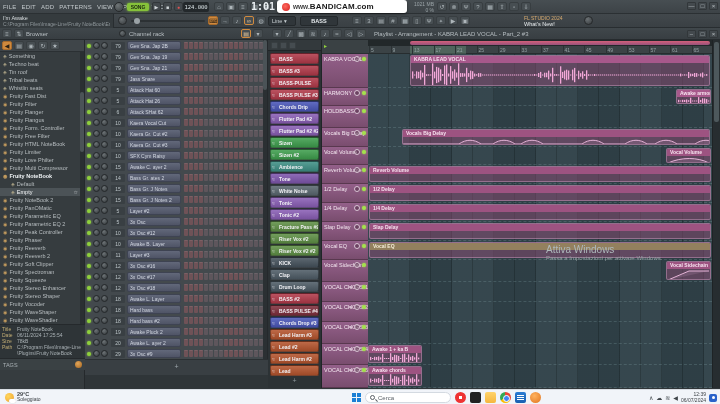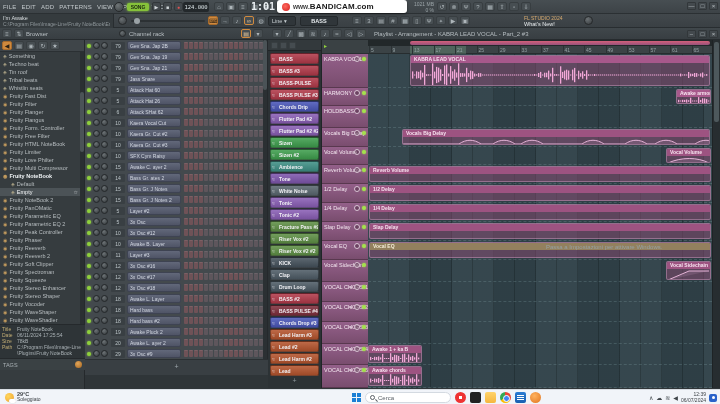--- a/index.html
+++ b/index.html
@@ -1705,20 +1705,21 @@
             </svg>
           </div>
         </div>
       </div>
     </div>
   <div class="abs vscroll">
       <i></i>
     </div>
 
   <div class="abs activewm">
+    <div class="a1">Attiva Windows</div>
     <div class="a2">Passa a Impostazioni per attivare Windows.</div>
   </div>
 
   <div class="abs taskbar">
     <div class="weather">
       <span class="wicon"></span>
       <span class="wtxt">
         <div class="t">29°C</div>
         <div>Soleggiato</div>
       </span>

